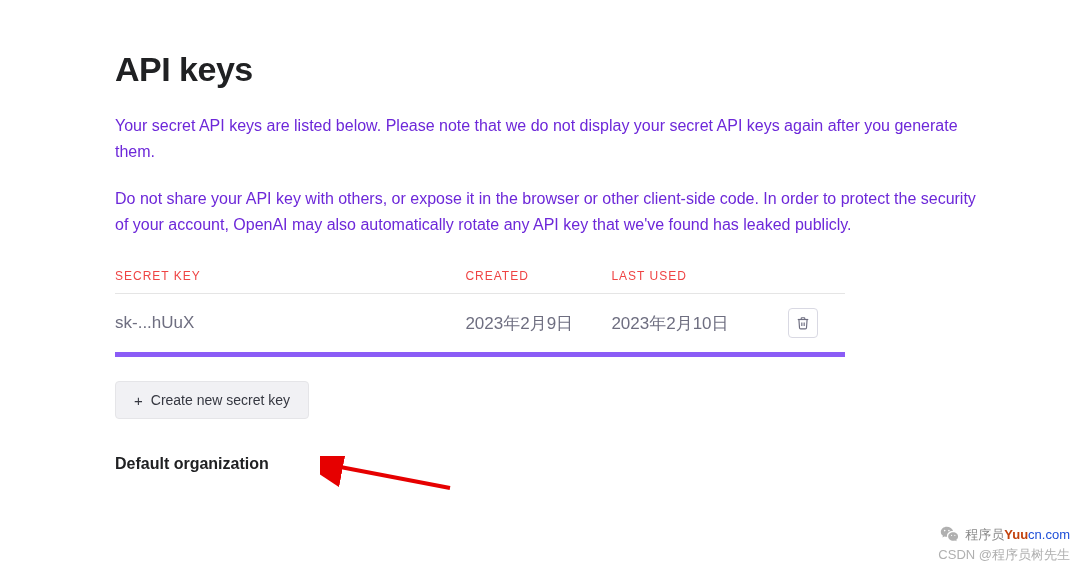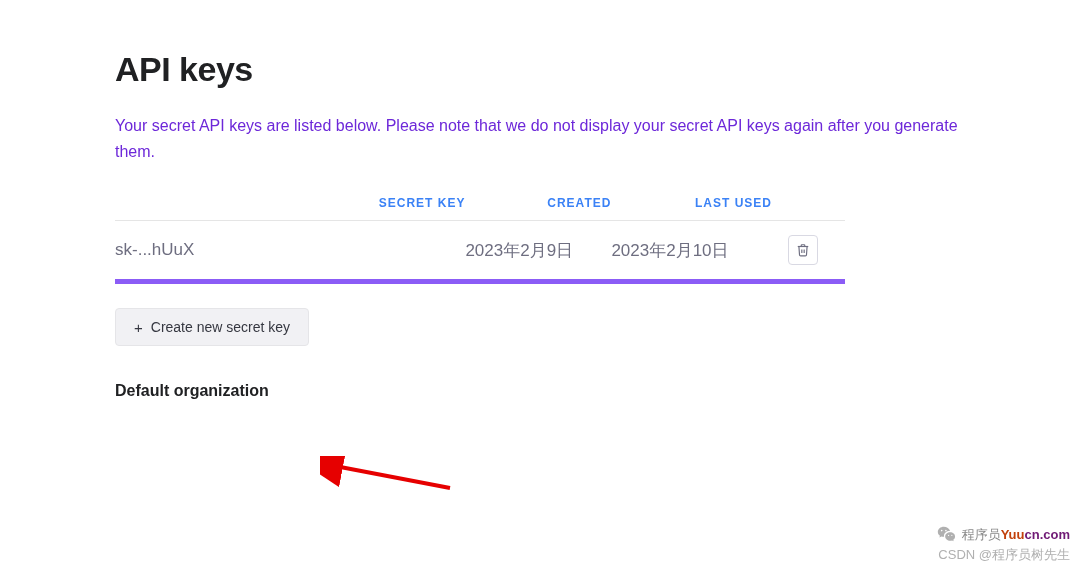--- a/index.html
+++ b/index.html
@@ -30,25 +30,25 @@
       line-height: 1.6;
       color: #6d28d9;
       margin-bottom: 22px;
     }
     .table {
       width: 730px;
       border-collapse: collapse;
       margin-bottom: 24px;
     }
     .table th {
-      text-align: right;
+      text-align: left;
       font-size: 12px;
-      font-weight: 700;
+      font-weight: 400;
       letter-spacing: 1px;
-      color: #3b82f6;
+      color: #ef4444;
       padding: 10px 0 10px 0;
       border-bottom: 1px solid #e5e5e5;
     }
     .table td {
       font-size: 17px;
       color: #6e6e80;
       padding: 14px 10px 14px 0;
       border-bottom: 5px solid #8b5cf6;
       vertical-align: middle;
     }
@@ -119,35 +119,36 @@
     .wm-logo {
       width: 22px;
       height: 22px;
       display: inline-block;
     }
     .wm-accent {
       color: #c2410c;
       font-weight: 700;
     }
     .wm-red {
-      color: #701a75;
-      font-weight: 700;
+      color: #1d4ed8;
+      font-weight: 400;
     }
     .wm-csdn {
       color: #b0b0b0;
     }
   </style>
 </head>
 <body>
 
 <div class="container">
   <h1 class="page-title">API keys</h1>
 
   <p class="description">Your secret API keys are listed below. Please note that we do not display your secret API keys again after you generate them.</p>
 
+  <p class="description">Do not share your API key with others, or expose it in the browser or other client-side code. In order to protect the security of your account, OpenAI may also automatically rotate any API key that we've found has leaked publicly.</p>
 
   <table class="table">
     <thead>
       <tr>
         <th class="col-key">SECRET KEY</th>
         <th class="col-created">CREATED</th>
         <th class="col-used">LAST USED</th>
         <th class="col-action"></th>
       </tr>
     </thead>

